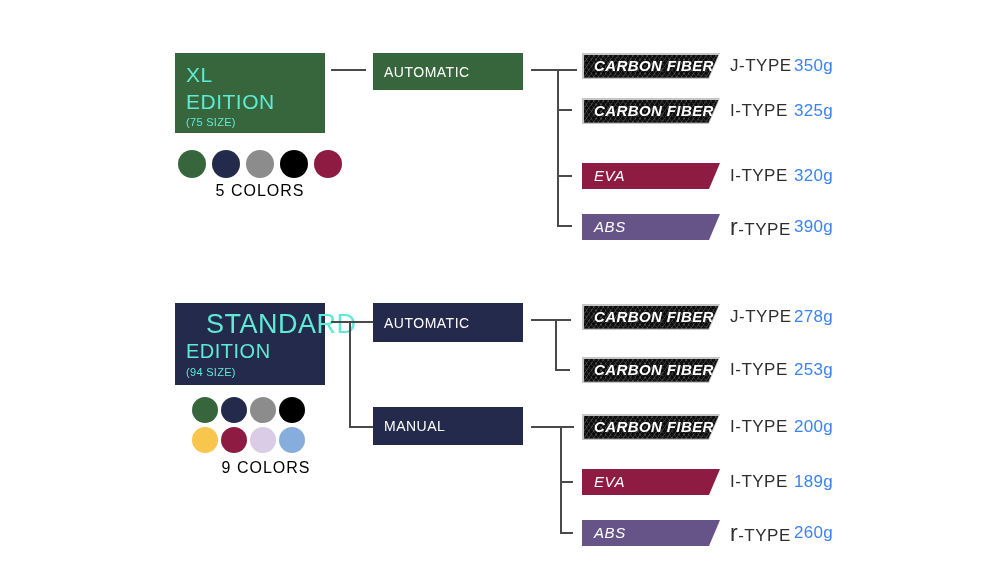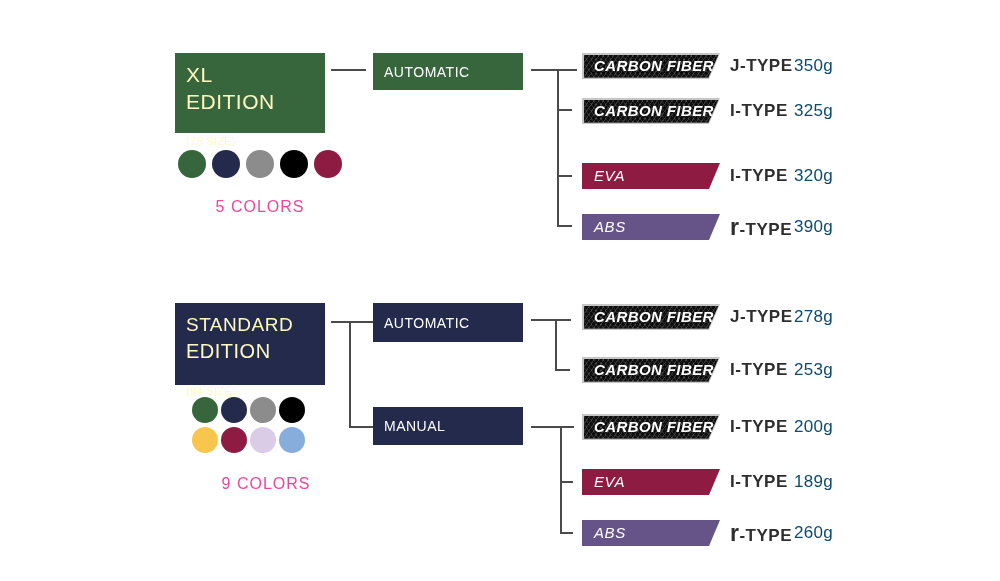--- a/index.html
+++ b/index.html
@@ -1,49 +1,49 @@
 <!DOCTYPE html>
 <html><head>
 <meta charset="utf-8">
 <style>
   html,body{margin:0;padding:0;background:#ffffff;}
   .canvas{
     position:relative;width:1000px;height:581px;background:#ffffff;overflow:hidden;
     font-family:"Liberation Sans", sans-serif;
   }
   
-  .ed-box{position:absolute;color:#fef9c3;box-sizing:border-box;padding:8px 9px 0 11px;}
+  .ed-box{position:absolute;color:#5eead4;box-sizing:border-box;padding:8px 9px 0 11px;}
   .ed-line{font-size:21px;line-height:27px;letter-spacing:.5px;font-weight:400;}
-  .ed-size{font-size:11px;line-height:14px;margin-top:19px;letter-spacing:.3px;}
+  .ed-size{font-size:11px;line-height:14px;margin-top:0;letter-spacing:.3px;}
   
   .branch-box{position:absolute;color:#fff;box-sizing:border-box;font-size:14px;letter-spacing:.5px;display:flex;align-items:center;padding-left:11px;}
   
   .dot{position:absolute;border-radius:50%;}
-  .colors-label{position:absolute;font-size:16px;color:#ec4899;letter-spacing:1px;text-align:center;margin-top:16px;}
+  .colors-label{position:absolute;font-size:16px;color:#000000;letter-spacing:1px;text-align:center;}
   
   .hline{position:absolute;height:2px;background:#4a4a4a;}
   .vline{position:absolute;width:2px;background:#4a4a4a;}
   
   .row{position:absolute;width:260px;height:26px;}
   .bar{position:absolute;left:0;top:0;width:138px;height:26px;
        clip-path:polygon(0 0,100% 0,calc(100% - 11px) 100%,0 100%);}
   .bar.carbon{background:#c6c6c6;}
   .bar .fill{position:absolute;inset:1.5px;
        clip-path:polygon(0 0,100% 0,calc(100% - 10px) 100%,0 100%);
        background-color:#0f0f0f;
        background-image:
          repeating-linear-gradient(125deg, rgba(255,255,255,.16) 0 1px, transparent 1px 4px),
          repeating-linear-gradient(55deg,  rgba(255,255,255,.10) 0 1px, transparent 1px 4px),
          repeating-linear-gradient(0deg,   rgba(0,0,0,.55) 0 1px, transparent 1px 5px);}
   .bar-label{position:relative;z-index:2;display:block;line-height:26px;padding-left:12px;
        color:#fff;font-size:15px;letter-spacing:.4px;font-weight:600;white-space:nowrap;font-style:italic;}
   .bar.solid .bar-label{font-weight:400;letter-spacing:.6px;}
-  .type{position:absolute;left:148px;top:0;line-height:26px;font-size:17px;color:#2e2e2e;letter-spacing:.5px;white-space:nowrap;font-weight:bold;}
+  .type{position:absolute;left:148px;top:0;line-height:26px;font-size:17px;color:#2e2e2e;letter-spacing:.5px;white-space:nowrap;}
   .type .tp-big{font-size:23px;line-height:26px;}
-  .weight{position:absolute;left:212px;top:0;line-height:26px;font-size:17px;color:#0c4a6e;letter-spacing:.3px;white-space:nowrap;}
+  .weight{position:absolute;left:212px;top:0;line-height:26px;font-size:17px;color:#3b82f6;letter-spacing:.3px;white-space:nowrap;}
 </style>
 </head>
 <body>
 
 <div class="canvas">
 
   <div class="ed-box" style="left: 175px; top: 53px; width: 150px; height: 80px; background-color: rgb(56, 102, 60);">
     <div class="ed-line">XL</div>
     <div class="ed-line">EDITION</div>
     <div class="ed-size">(75 SIZE)</div>
@@ -95,21 +95,21 @@
 
   <div class="row" style="left:582px;top:214px;">
     <div class="bar solid" style="background-color: rgb(102, 84, 136);">
       <span class="bar-label">ABS</span>
     </div>
     <span class="type"><span class="tp-big">r</span><span>-TYPE</span></span>
     <span class="weight">390g</span>
   </div>
 
   <div class="ed-box" style="left: 175px; top: 303px; width: 150px; height: 82px; background-color: rgb(36, 42, 76);">
-    <div class="ed-line" style="font-size:19px;">STANDARD</div>
+    <div class="ed-line" style="font-size:27px;margin-left:20px;">STANDARD</div>
     <div class="ed-line" style="font-size:20px;">EDITION</div>
     <div class="ed-size">(94 SIZE)</div>
   </div>
 
   <span class="dot" style="left: 192px; top: 397px; width: 26px; height: 26px; background-color: rgb(56, 102, 60);"></span>
   <span class="dot" style="left: 221px; top: 397px; width: 26px; height: 26px; background-color: rgb(36, 42, 76);"></span>
   <span class="dot" style="left: 250px; top: 397px; width: 26px; height: 26px; background-color: rgb(140, 140, 140);"></span>
   <span class="dot" style="left: 279px; top: 397px; width: 26px; height: 26px; background-color: rgb(0, 0, 0);"></span>
   <span class="dot" style="left: 192px; top: 427px; width: 26px; height: 26px; background-color: rgb(248, 197, 77);"></span>
   <span class="dot" style="left: 221px; top: 427px; width: 26px; height: 26px; background-color: rgb(142, 27, 66);"></span>

